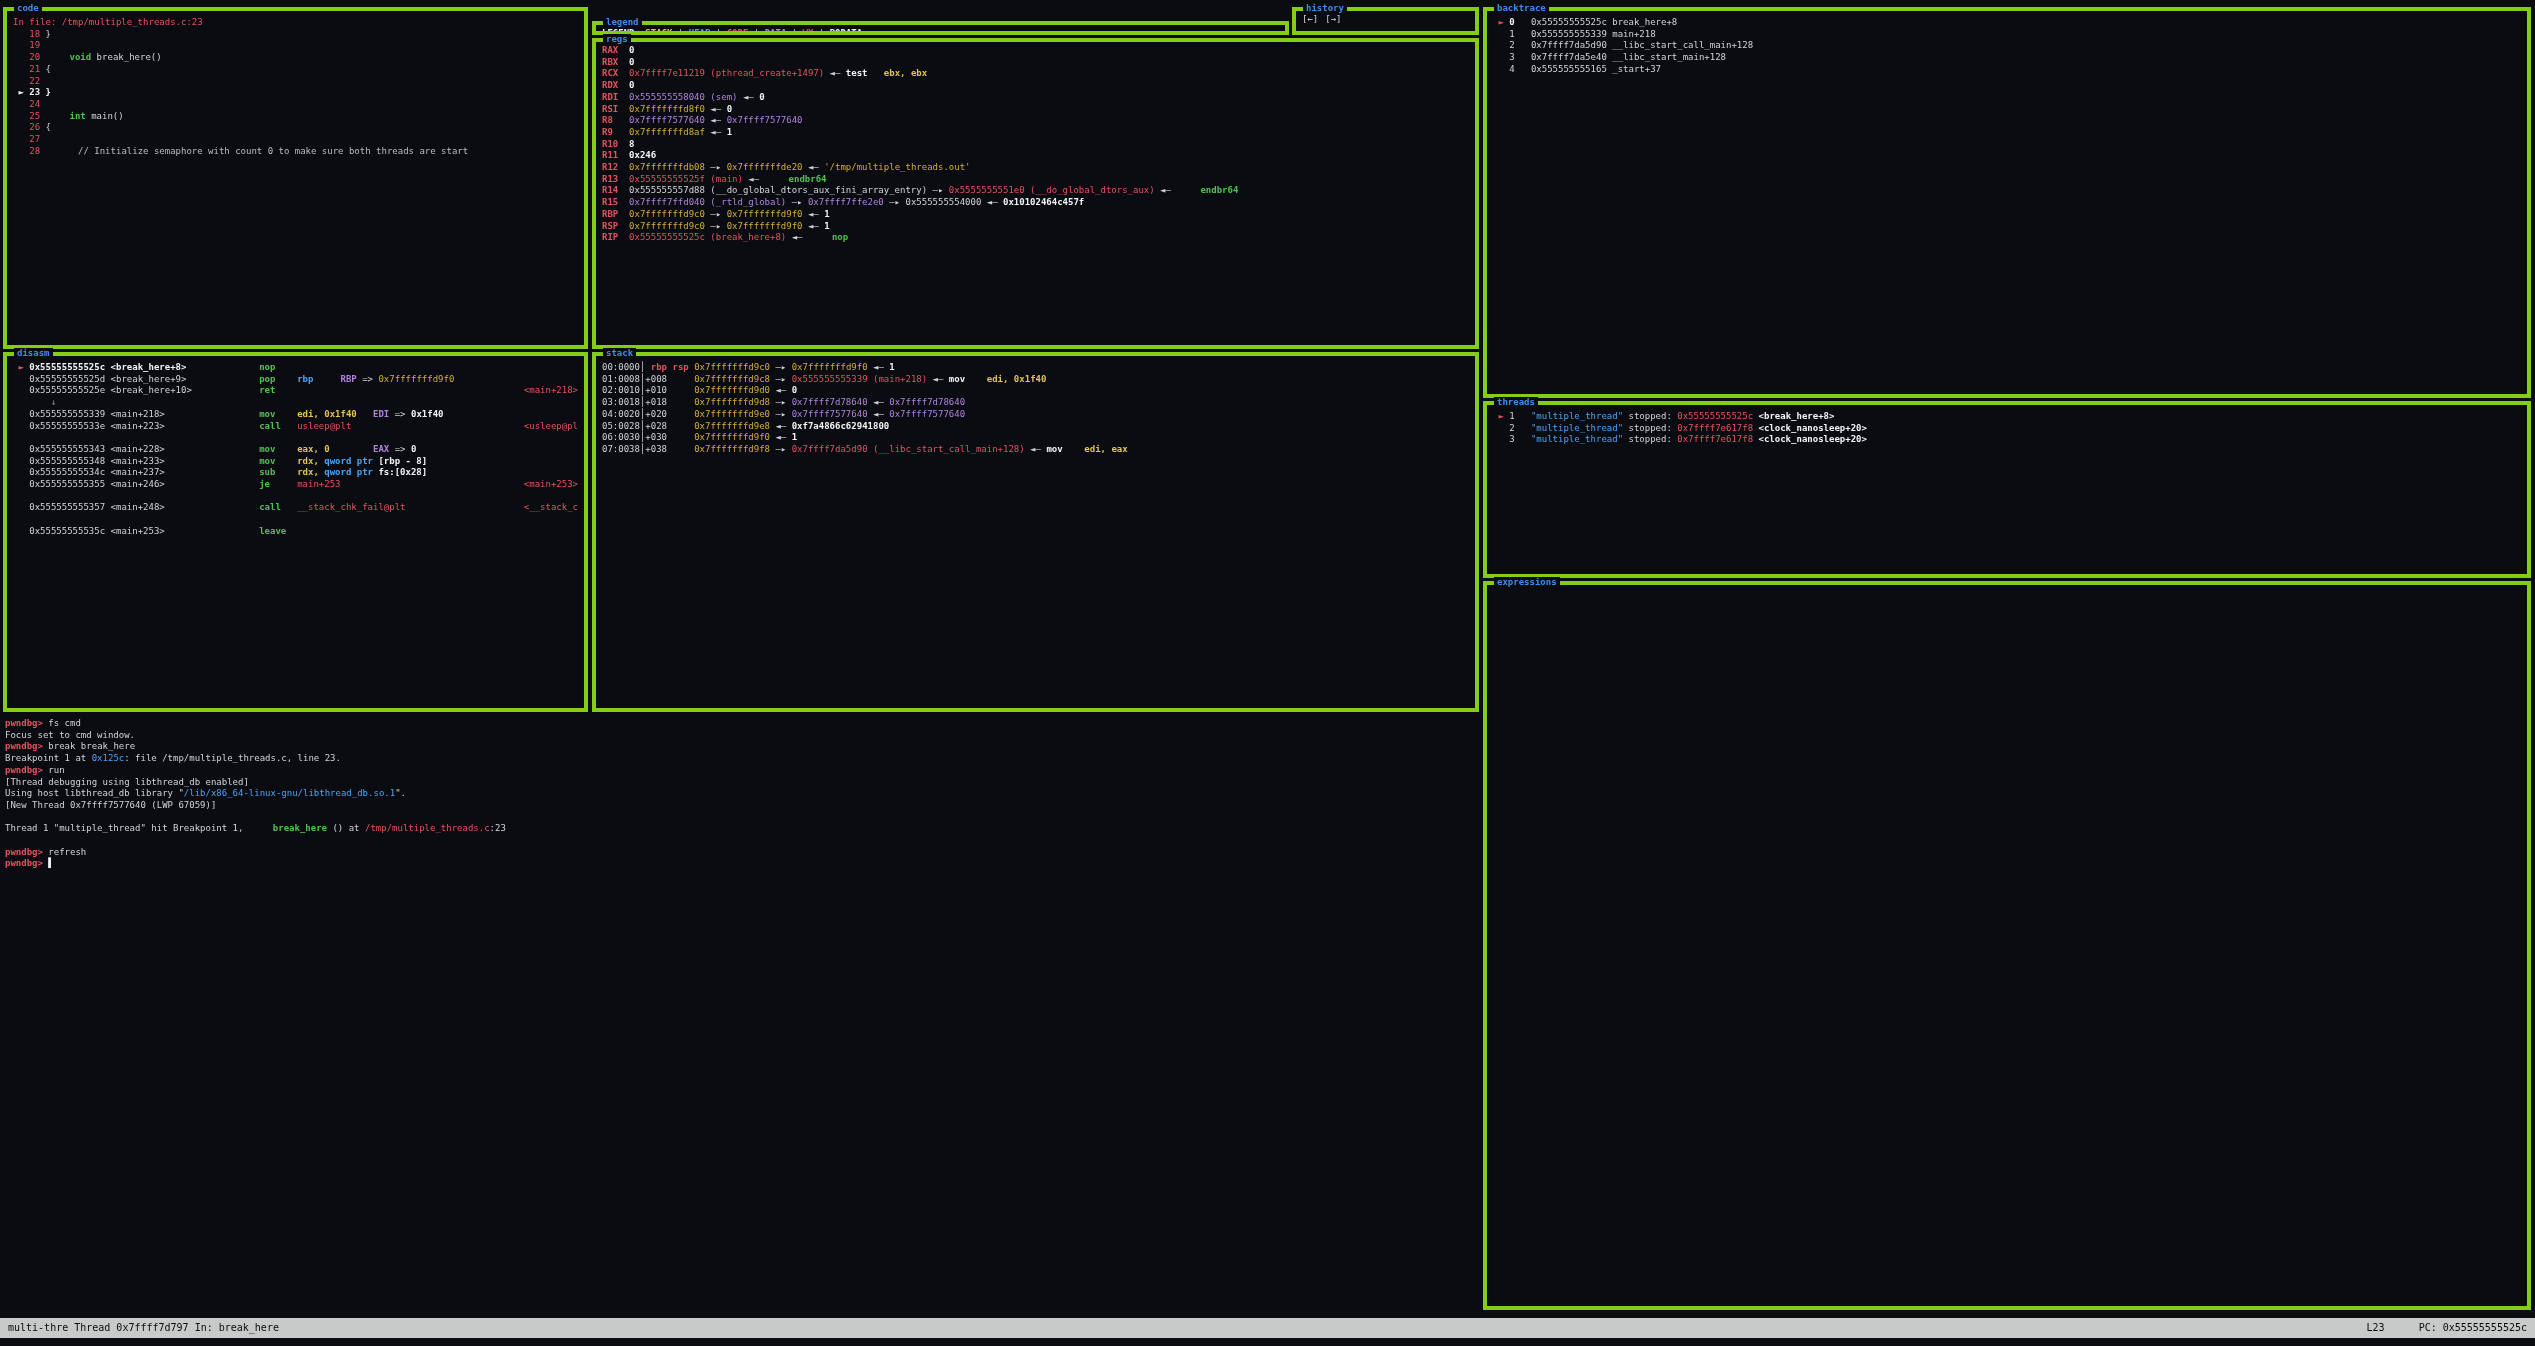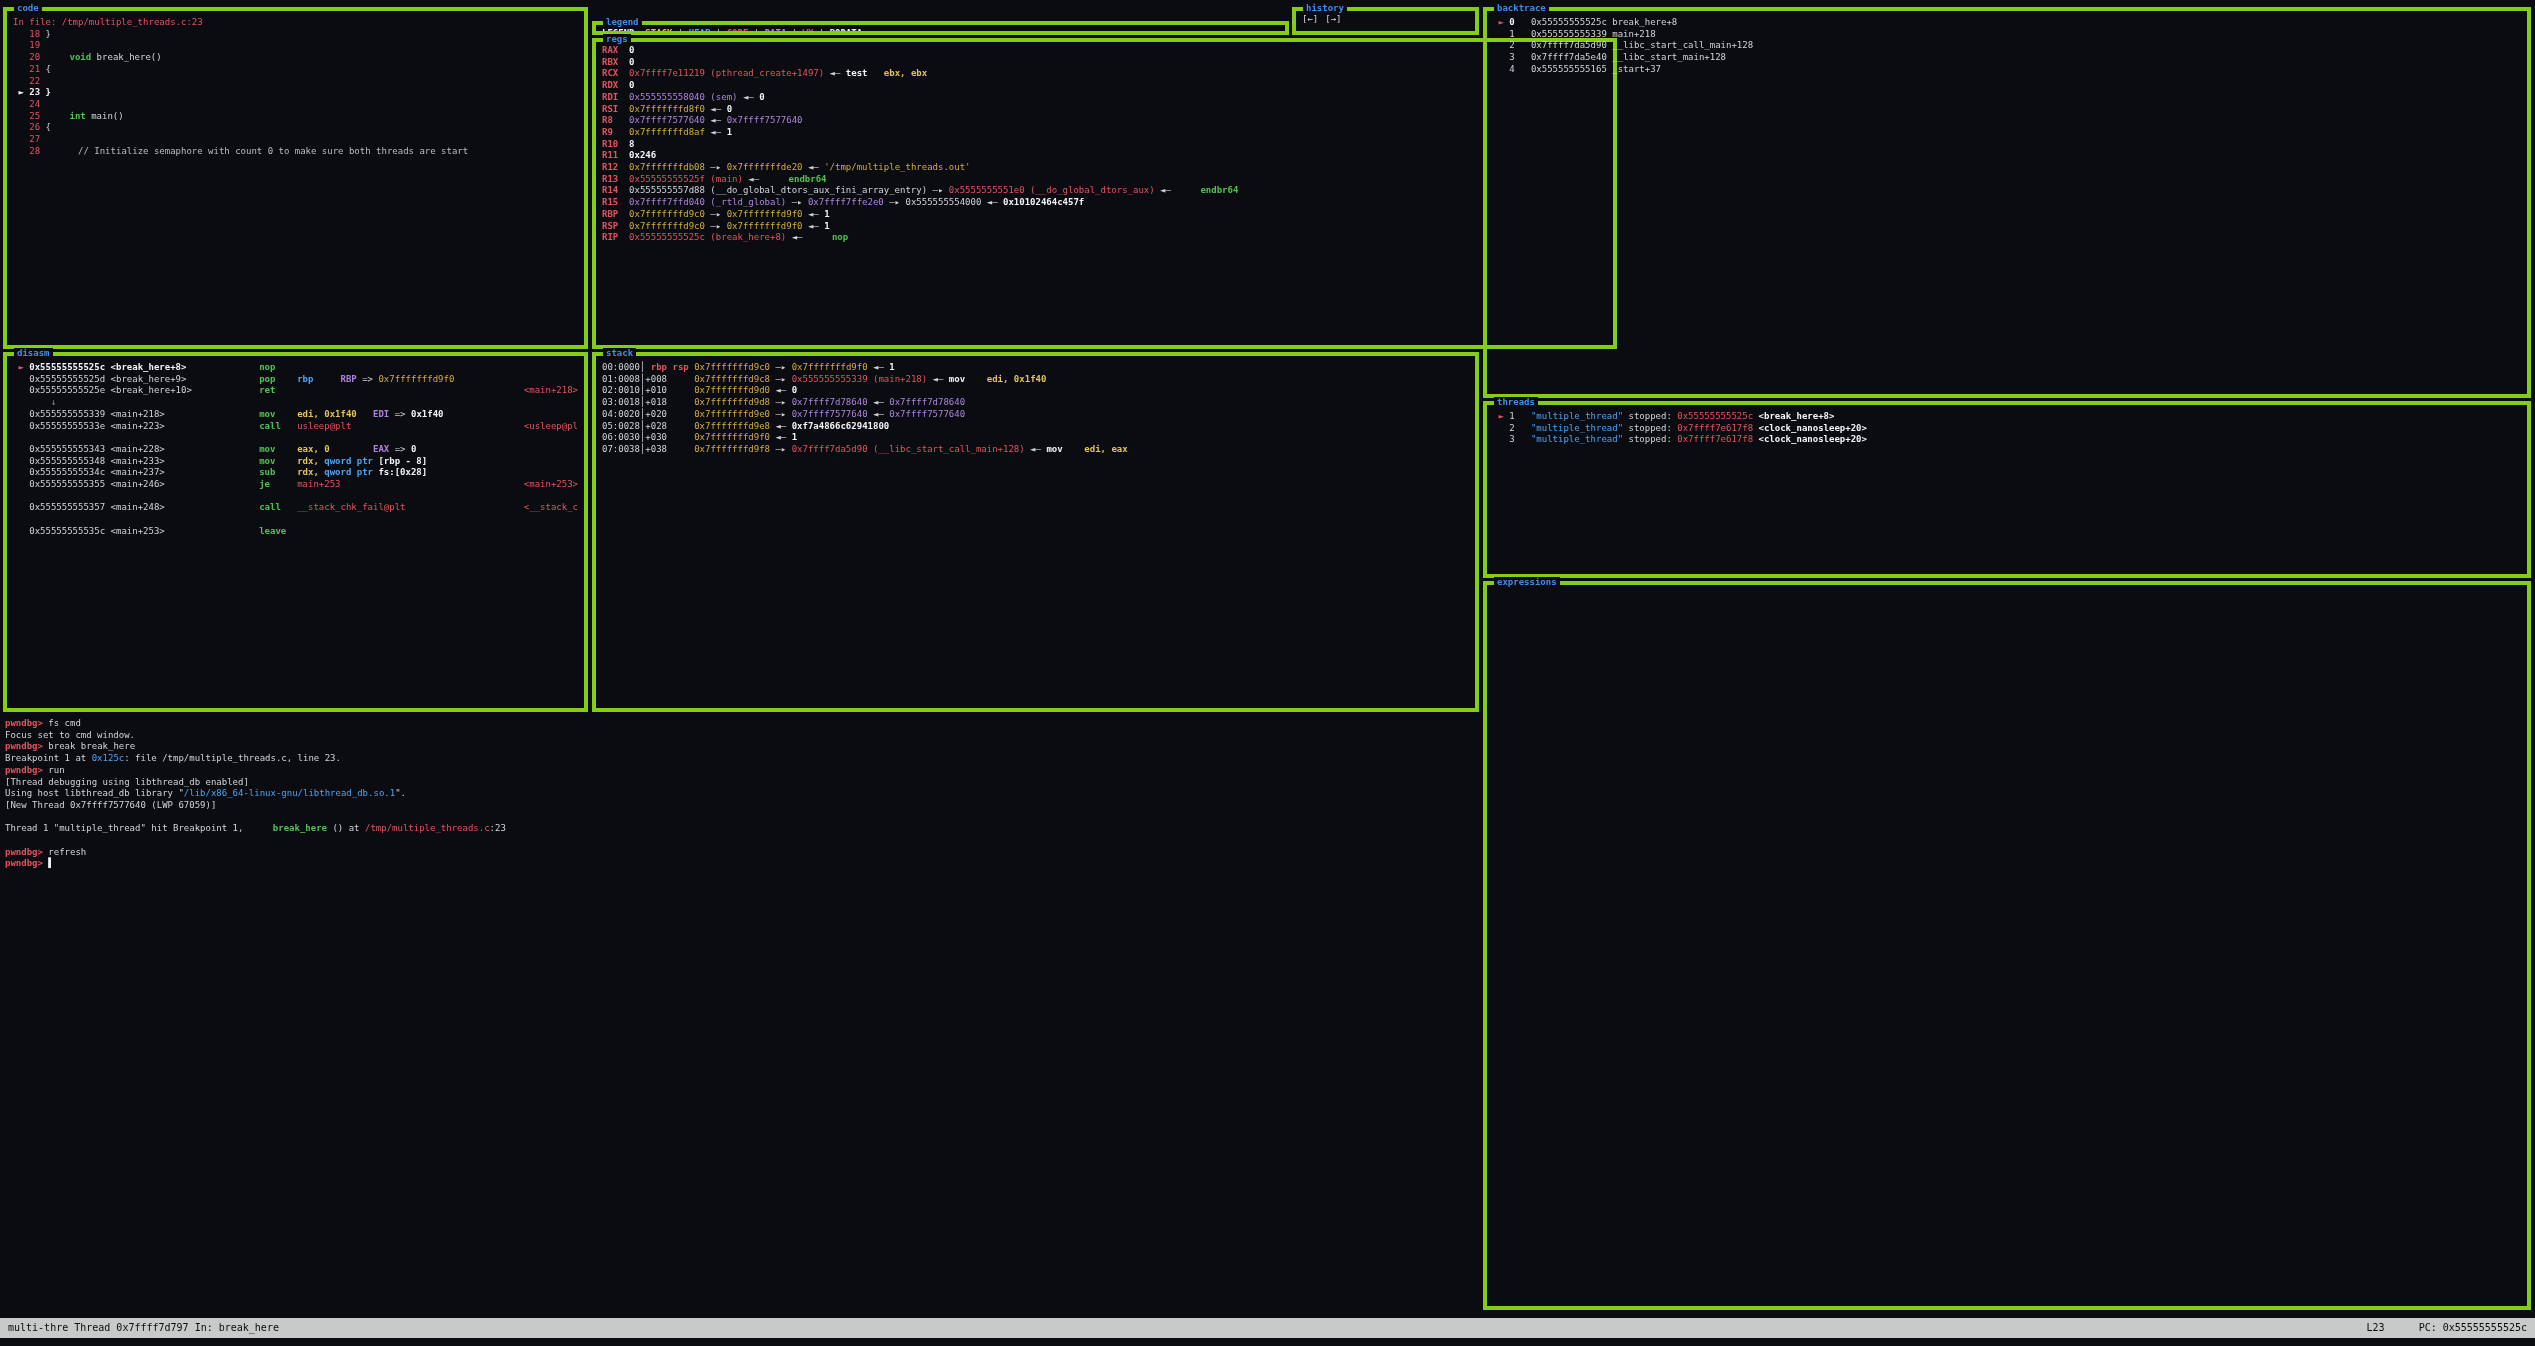--- a/index.html
+++ b/index.html
@@ -100,21 +100,21 @@
       </div>
   </div>
 
   <div class="panel" style="left:1292px; top:7px; width:187px; height:28px">
     <span class="ptitle">history</span>
     <div class="pbody tight">
       <span class="w btn">[←]</span><span class="w btn">[→]</span>
     </div>
   </div>
 
-  <div class="panel" style="left:592px; top:38px; width:1025px; height:311px">
+  <div class="panel" style="left:592px; top:38px; width:887px; height:311px">
     <span class="ptitle">regs</span>
     <div class="pbody tight">
         <div class="line"><span class="seg rb">RAX  </span><span class="seg wb">0</span></div>
         <div class="line"><span class="seg rb">RBX  </span><span class="seg wb">0</span></div>
         <div class="line"><span class="seg rb">RCX  </span><span class="seg r">0x7ffff7e11219 (pthread_create+1497)</span><span class="seg w"> ◄— </span><span class="seg wb">test   </span><span class="seg yb">ebx, ebx</span></div>
         <div class="line"><span class="seg rb">RDX  </span><span class="seg wb">0</span></div>
         <div class="line"><span class="seg rb">RDI  </span><span class="seg p">0x555555558040 (sem)</span><span class="seg w"> ◄— </span><span class="seg wb">0</span></div>
         <div class="line"><span class="seg rb">RSI  </span><span class="seg y">0x7fffffffd8f0</span><span class="seg w"> ◄— </span><span class="seg wb">0</span></div>
         <div class="line"><span class="seg rb">R8   </span><span class="seg p">0x7ffff7577640</span><span class="seg w"> ◄— </span><span class="seg p">0x7ffff7577640</span></div>
         <div class="line"><span class="seg rb">R9   </span><span class="seg y">0x7fffffffd8af</span><span class="seg w"> ◄— </span><span class="seg wb">1</span></div>

